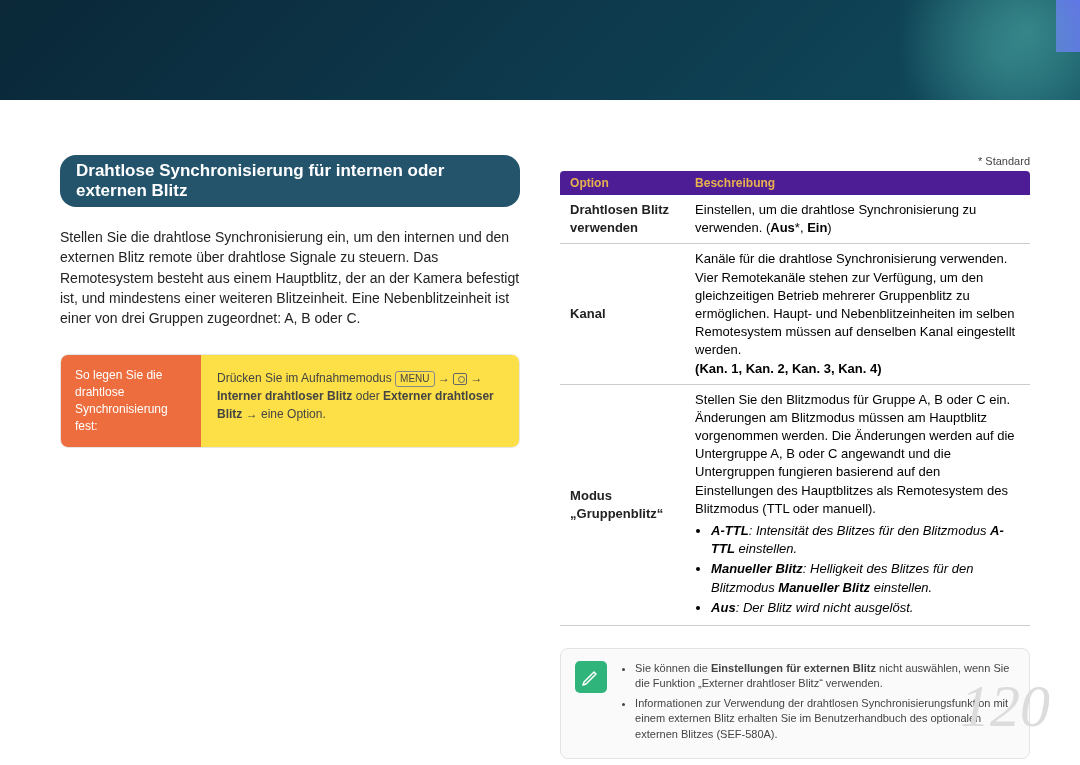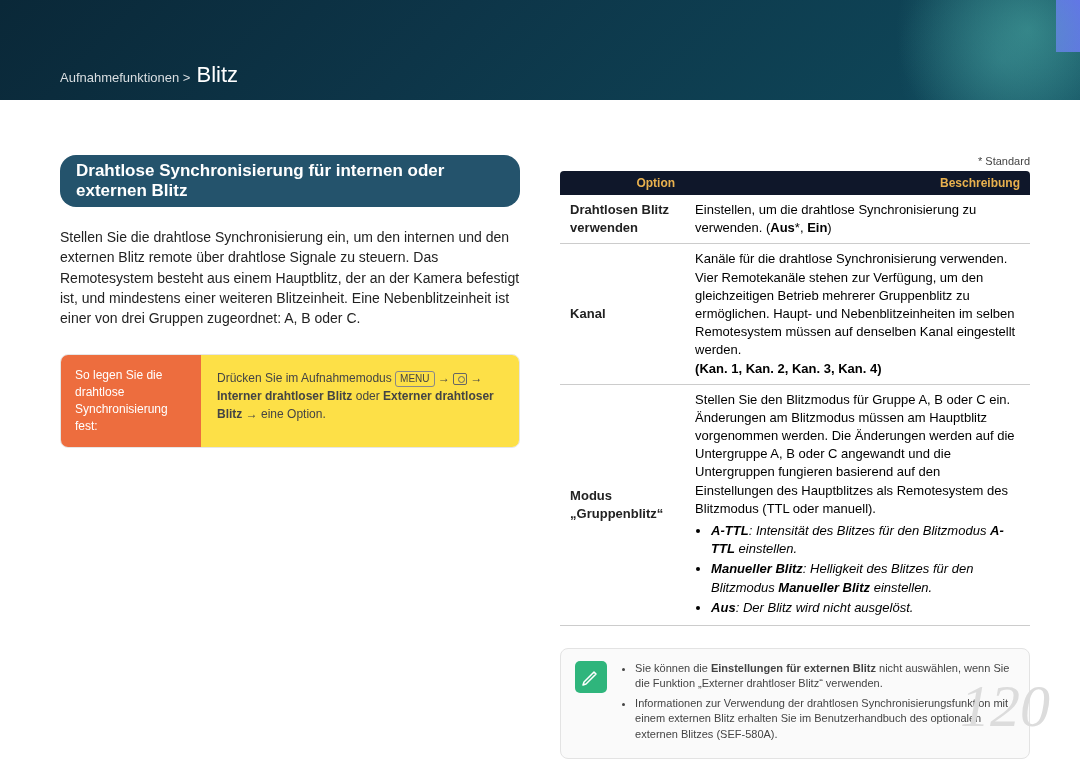--- a/index.html
+++ b/index.html
@@ -102,24 +102,24 @@
     font-size: 11px;
     color: #444;
     margin-bottom: 4px;
   }
   table.opts {
     width: 100%;
     border-collapse: collapse;
     font-size: 13px;
   }
   table.opts th {
-    background: #0f172a;
+    background: #4c1d95;
     color: #e9b14e;
     font-weight: 600;
-    text-align: right;
+    text-align: left;
     padding: 5px 10px;
     font-size: 12px;
   }
   table.opts th:first-child { width: 125px; border-top-left-radius: 4px; }
   table.opts th:last-child { border-top-right-radius: 4px; }
   table.opts td {
     padding: 6px 10px;
     vertical-align: top;
     border-bottom: 1px solid #ccc;
     line-height: 1.4;
@@ -177,24 +177,20 @@
     border:1px solid #666;
     border-radius:50%;
     top:2px;left:4px;
   }
 </style>
 </head>
 <body>
 
 <div class="header-bar">
   <div class="side-tab"></div>
-  <div class="breadcrumb">
-    <span>Aufnahmefunktionen &gt;</span>
-    <span class="title">Blitz</span>
-  </div>
 </div>
 
 <div class="content">
   <div class="left">
     <div class="pill">Drahtlose Synchronisierung für internen oder externen Blitz</div>
     <p class="intro">Stellen Sie die drahtlose Synchronisierung ein, um den internen und den externen Blitz remote über drahtlose Signale zu steuern. Das Remotesystem besteht aus einem Hauptblitz, der an der Kamera befestigt ist, und mindestens einer weiteren Blitzeinheit. Eine Nebenblitzeinheit ist einer von drei Gruppen zugeordnet: A, B oder C.</p>
     <div class="instruction-box">
       <div class="instr-left">So legen Sie die drahtlose Synchronisierung fest:</div>
       <div class="instr-right">
         <span>Drücken Sie im Aufnahmemodus </span>

